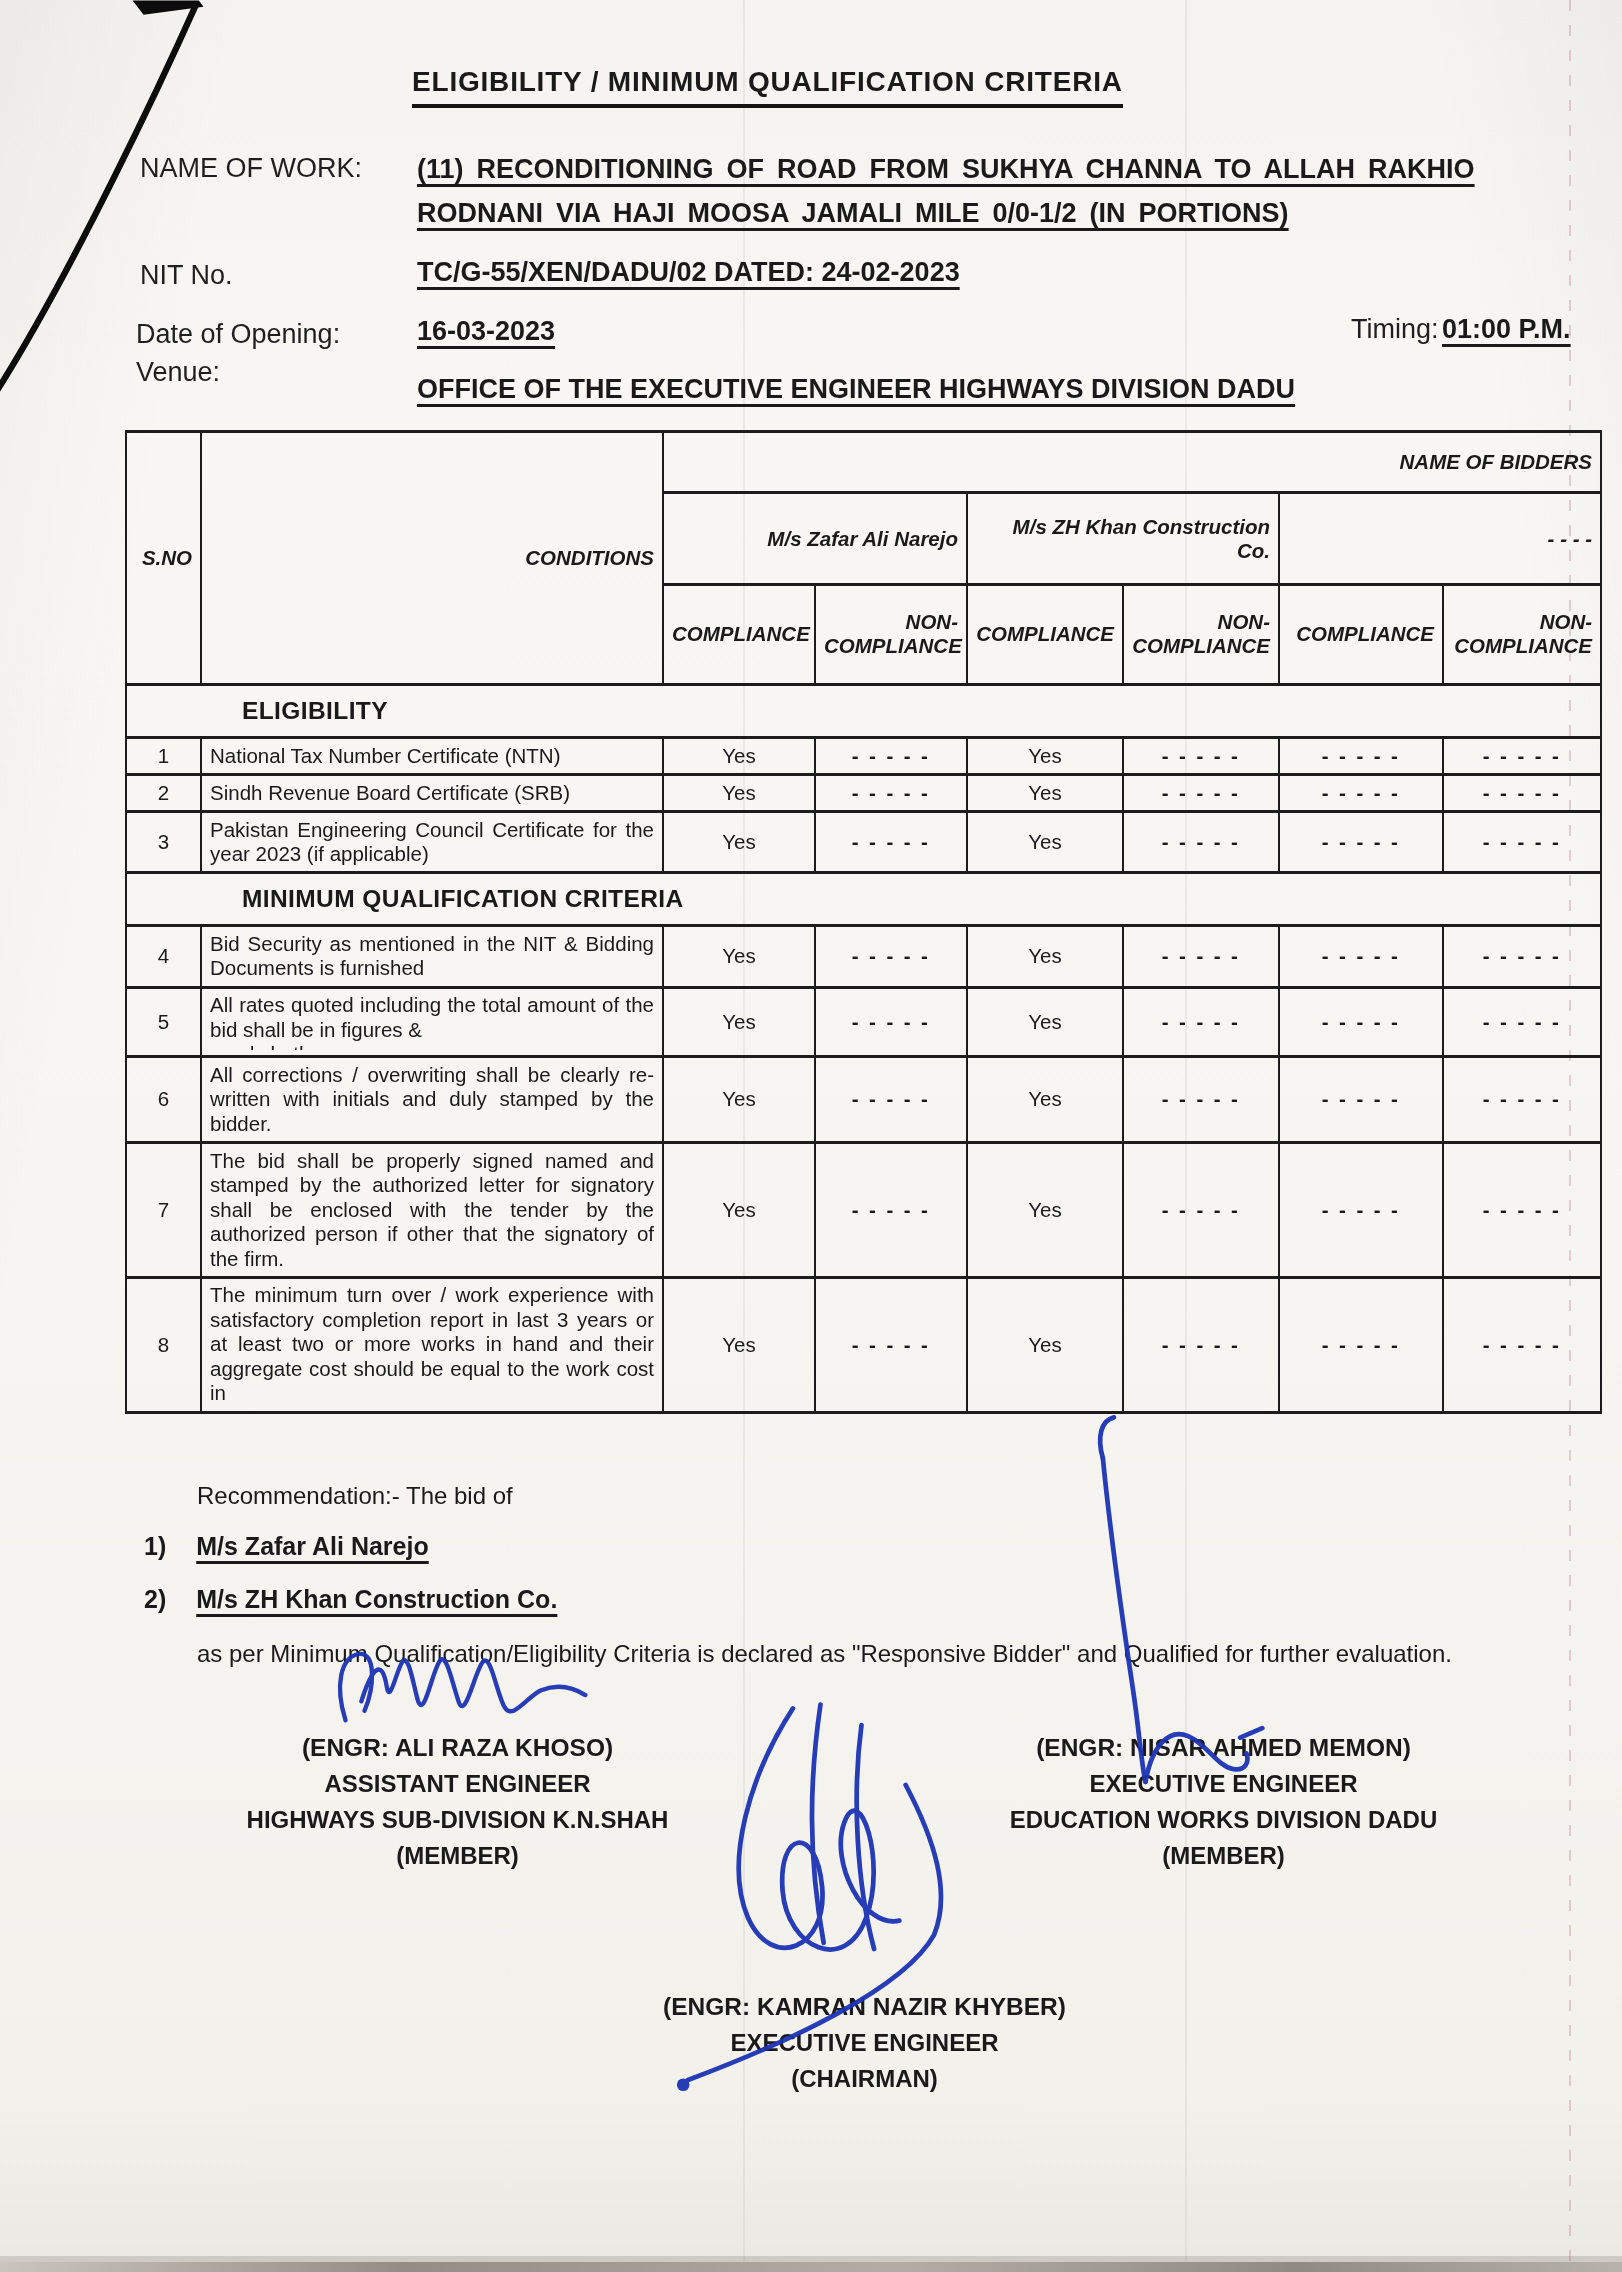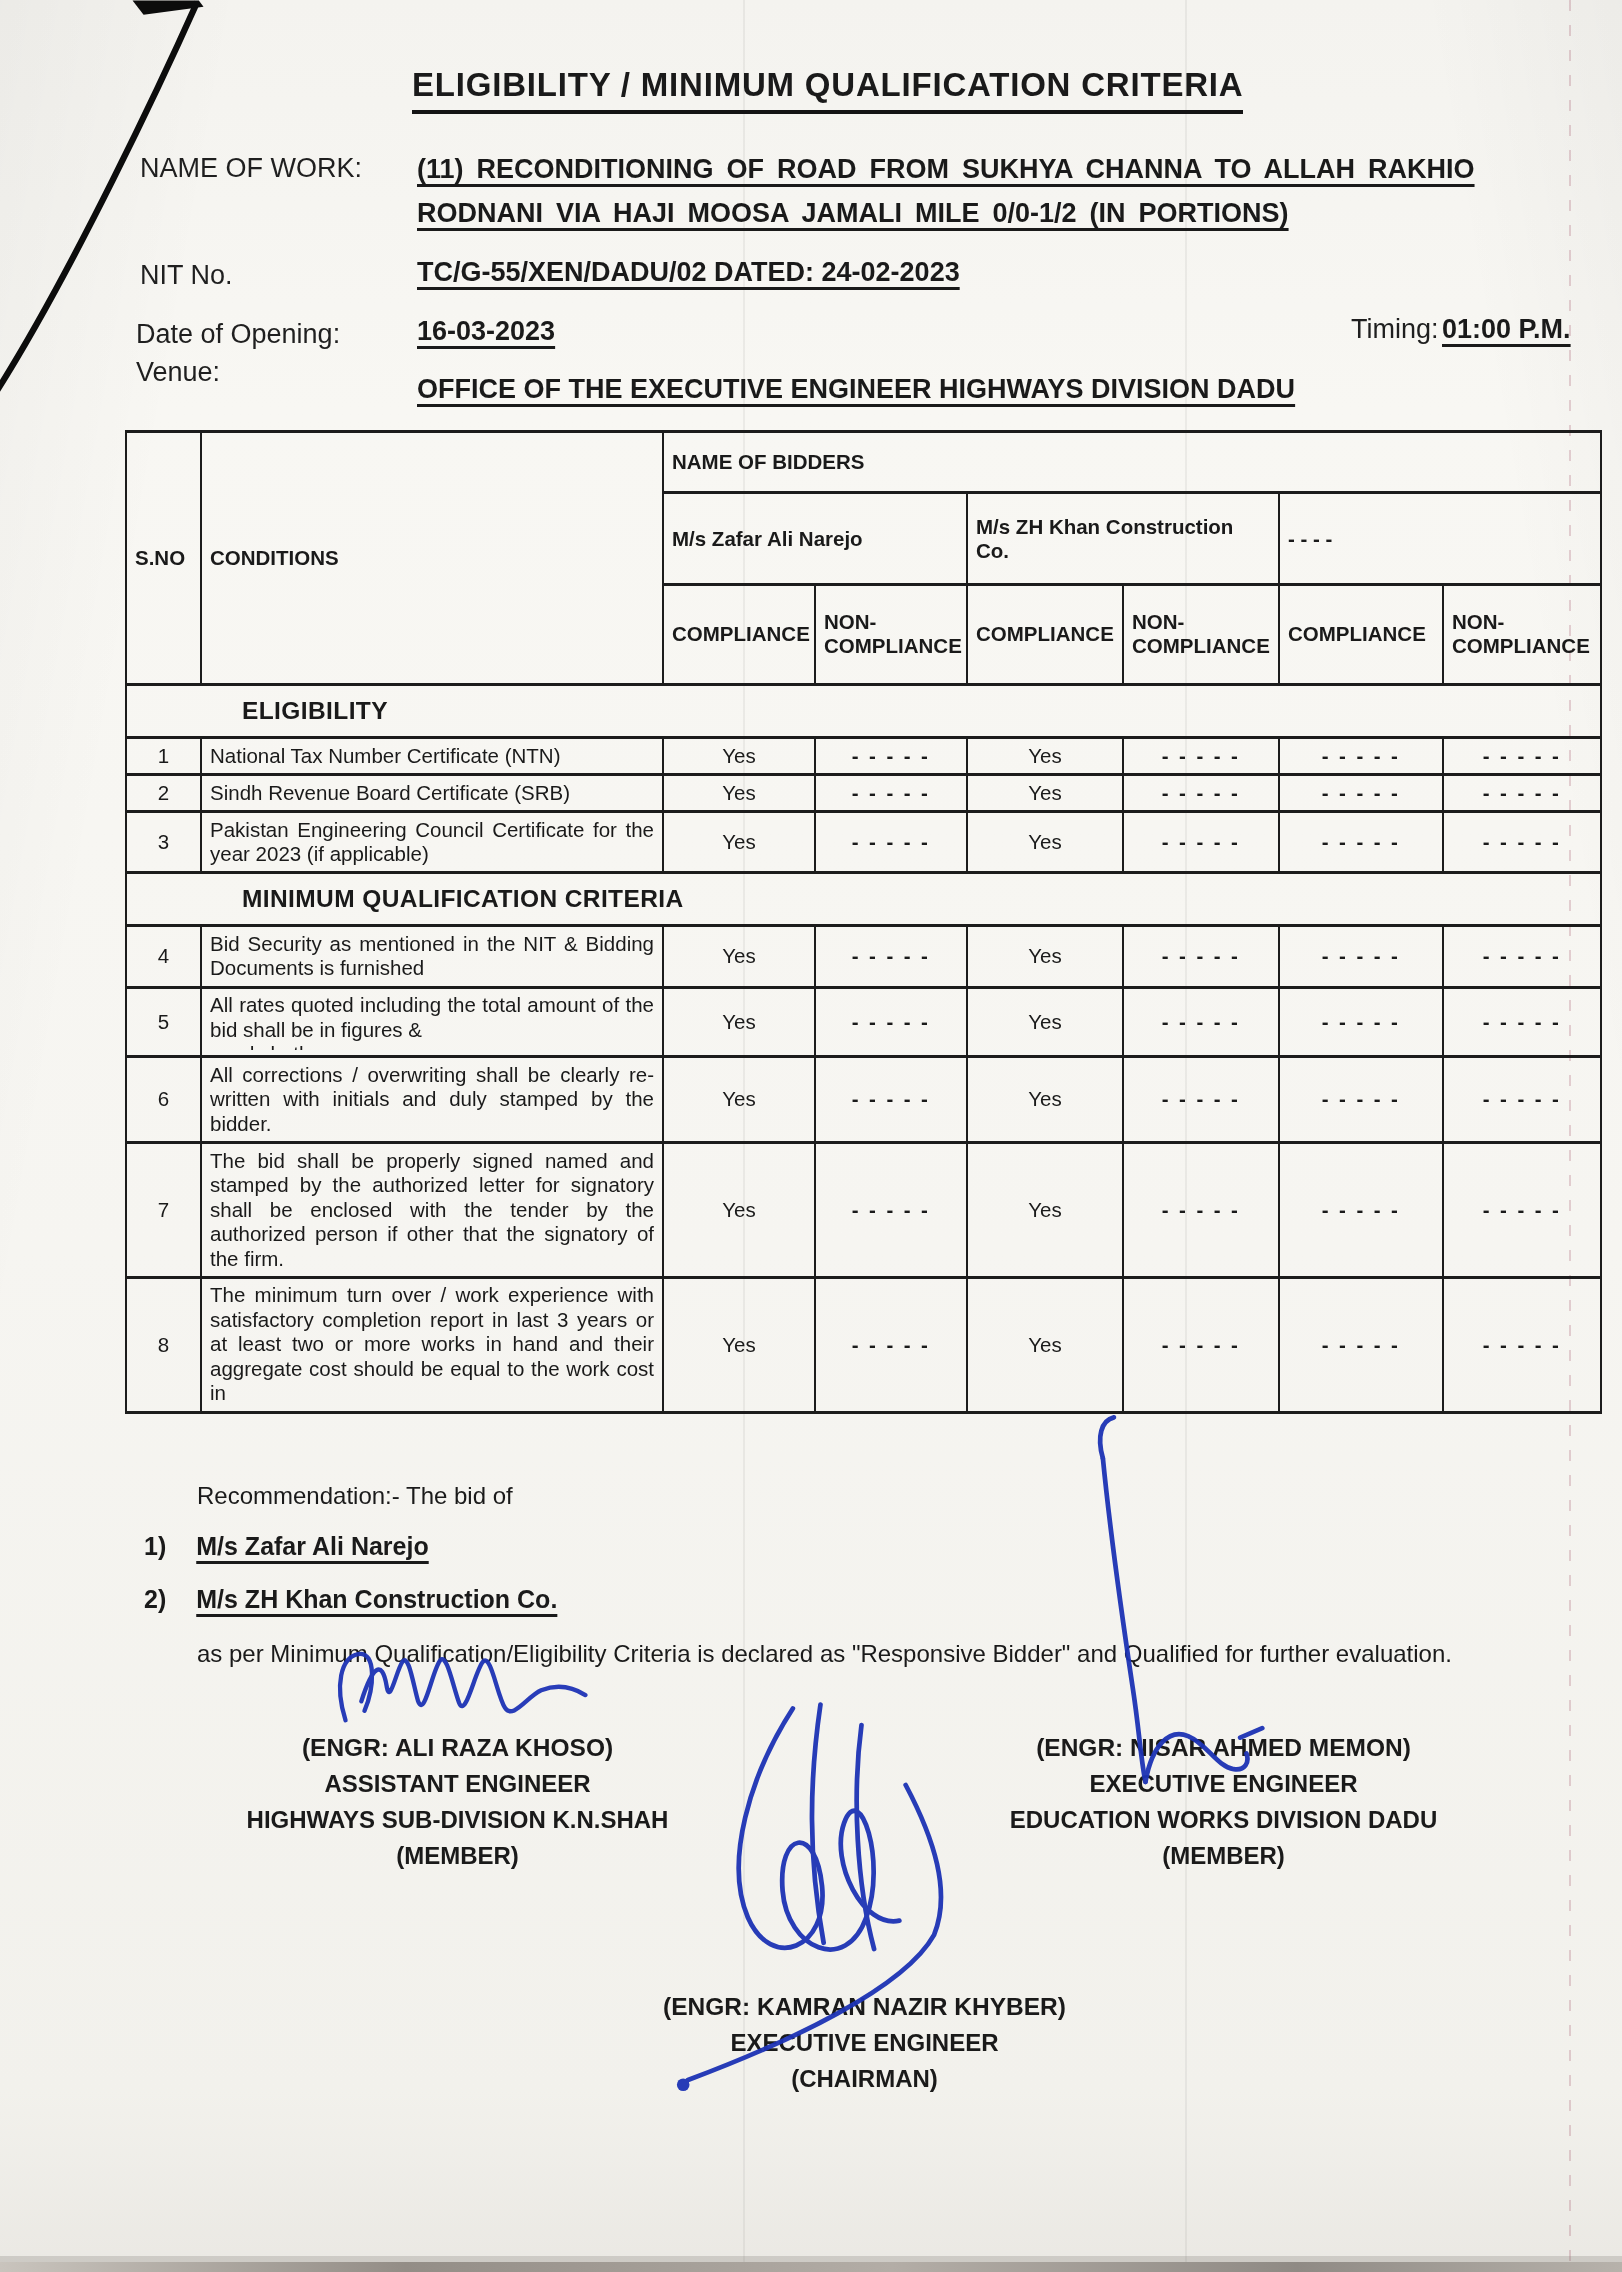--- a/index.html
+++ b/index.html
@@ -19,42 +19,42 @@
   
   .crease{position:absolute;top:0;bottom:0;width:2.4px;background:rgba(0,0,0,0.05);}
   .crease.pink{background:repeating-linear-gradient(to bottom, rgba(150,60,85,0.22) 0 11px, rgba(150,60,85,0) 11px 25px);}
   .bottom-strip{position:absolute;left:0;right:0;bottom:0;height:11px;
     background:linear-gradient(to right,#c9c4bd,#938d86 25%,#b3ada6 55%,#8f8a84 80%,#b7b2ab);}
   .bottom-strip2{position:absolute;left:0;right:0;bottom:11px;height:6.3px;background:rgba(120,114,106,0.25);}
 
   
   .doc-title{
     left:412px;top:66px;
-    font-size:33px;font-weight:bold;letter-spacing:0.8px;
+    font-size:28px;font-weight:bold;letter-spacing:0.8px;
     border-bottom:4px solid #141414;padding-bottom:6.3px;
   }
   .lbl{font-size:27px;color:#1f1f1f;}
   .val{font-size:27px;font-weight:bold;text-align:center;}
   .u{text-decoration:underline;text-decoration-thickness:3.2px;text-underline-offset:6.3px;}
   .now-value{left:417px;top:147px;width:1195px;font-size:27px;font-weight:bold;line-height:44px;word-spacing:5.5px;}
   .now-value div{width:fit-content;}
 
   
   table.bid{
     position:absolute;left:125px;top:430px;
     width:1474px;border-collapse:collapse;table-layout:fixed;
   }
   table.bid td{
     border:2.4px solid #1c1c1c;
     border-top-width:3.2px;border-bottom-width:3.2px;
     vertical-align:middle;
     padding:4.7px 8px;
     font-size:20.5px;
   }
-  td.hcell{font-weight:bold;text-align:left;}
+  td.hcell{font-weight:bold;text-align:right;font-style:italic;}
   td.h-bidders{font-size:22px;height:49px;}
   td.h-name{font-size:23px;height:79px;}
   td.h-comp{font-size:18px;height:88px;line-height:24px;}
   td.h-sno{font-size:20.5px;}
   td.h-cond{font-size:22px;}
   tr.band td{
     border-left:2.4px solid #1c1c1c;border-right:2.4px solid #1c1c1c;
     font-weight:bold;font-size:24.5px;letter-spacing:0.4px;
     padding:11px 8px 11px 115px;background:transparent;
   }

